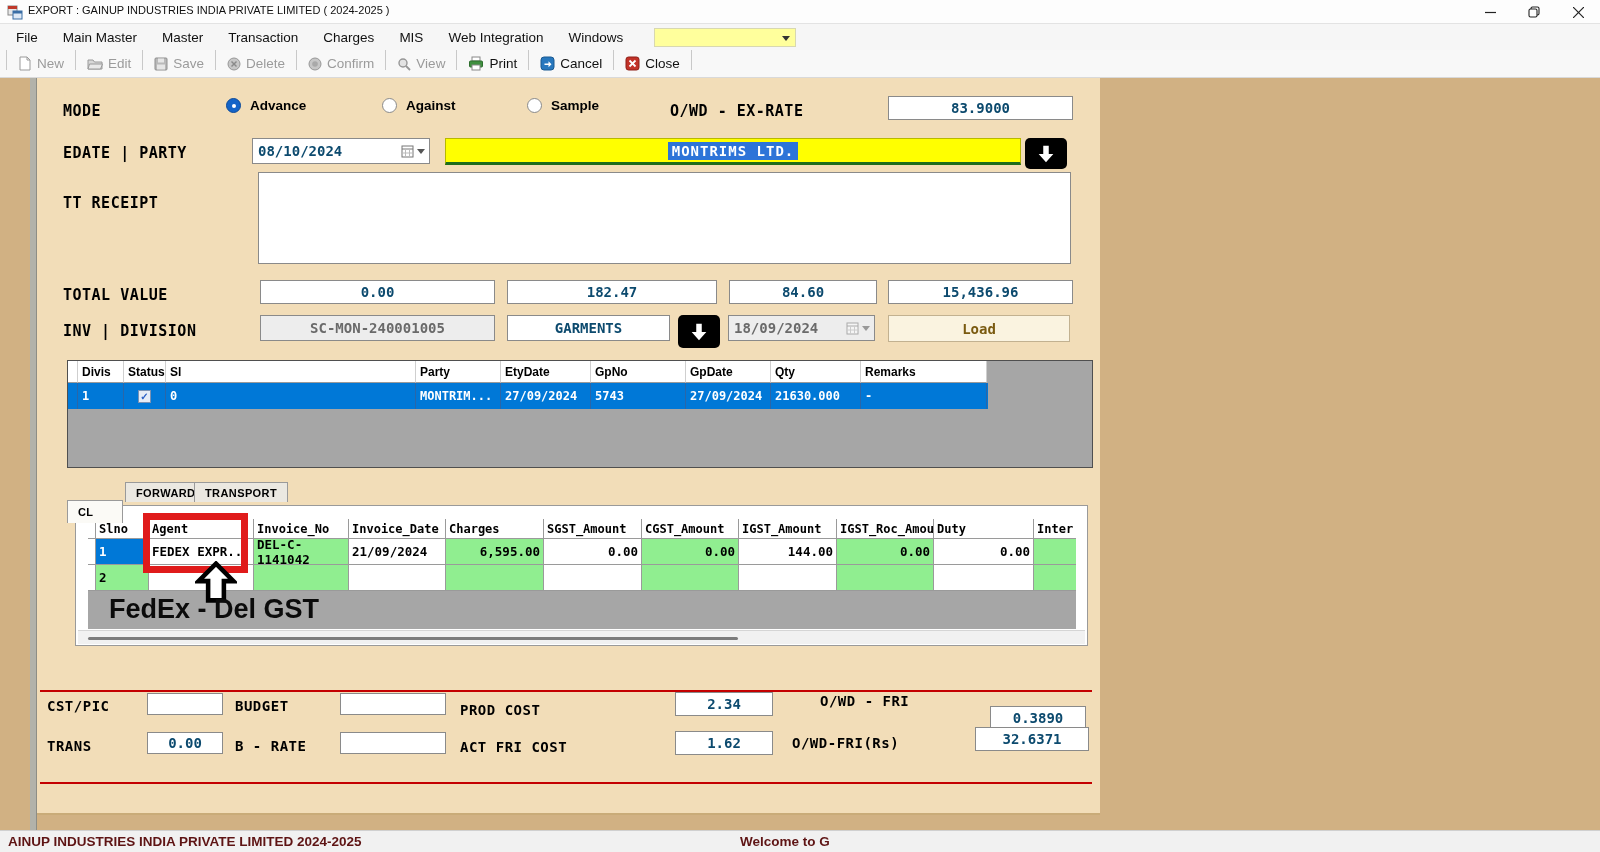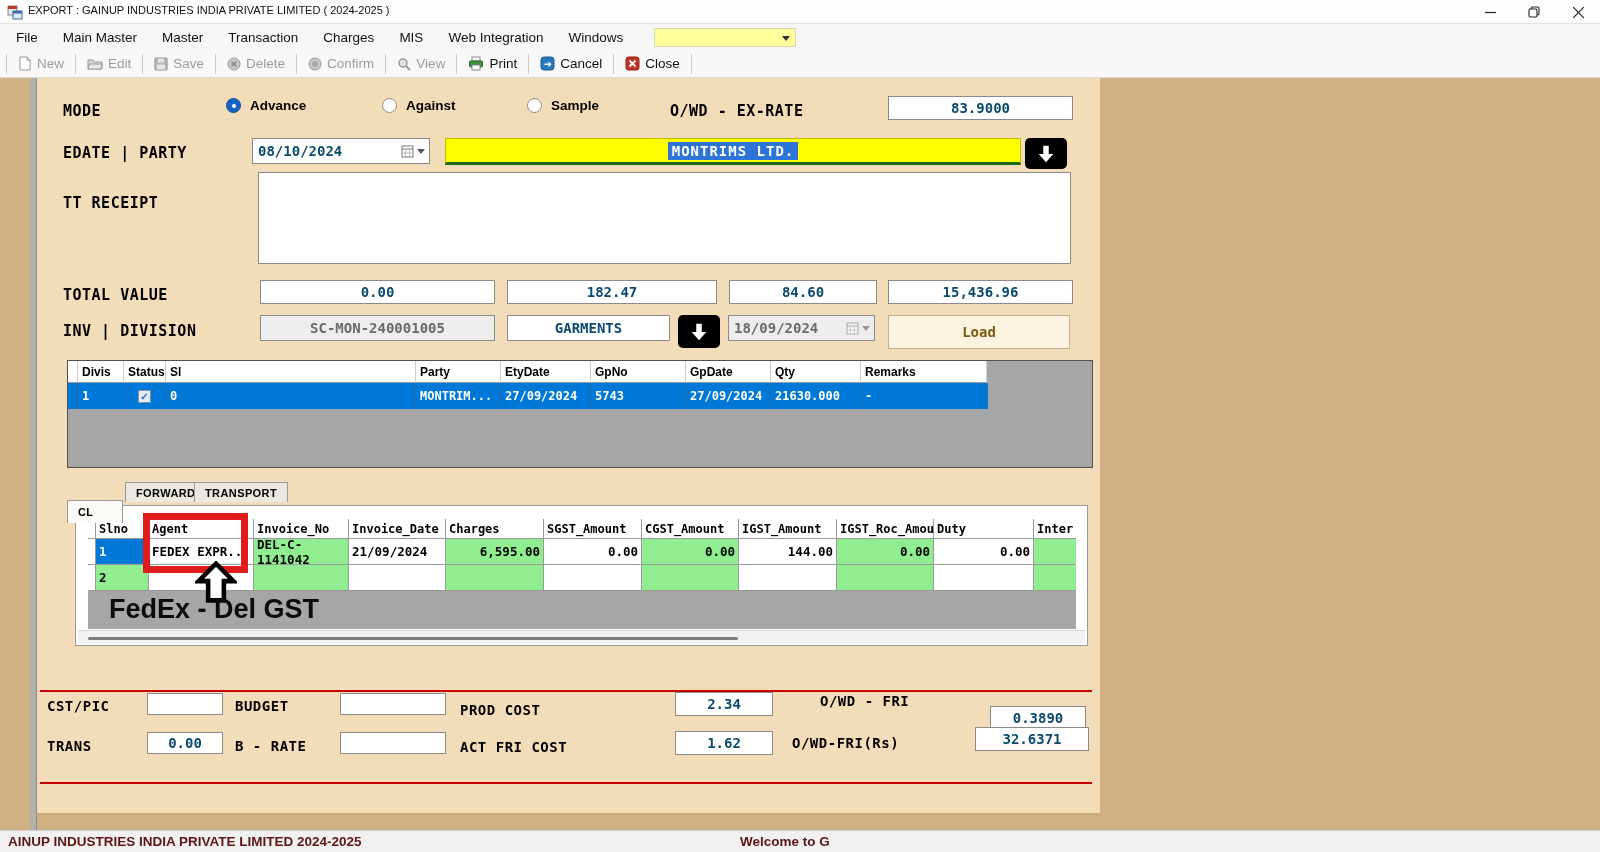--- a/index.html
+++ b/index.html
@@ -23,21 +23,21 @@
   .menu-item { font-size:13.5px; color:#111; margin-right:25px; white-space:nowrap; }
   .menu-combo { position:relative; width:142px; height:19px; background:#ffff9c;
                 border:1px solid #d8d8b0; margin-left:6px; }
   .menu-combo .dd { position:absolute; right:5px; top:7px; width:0; height:0;
                     border-left:4px solid transparent; border-right:4px solid transparent;
                     border-top:5px solid #333; }
 
   
   .toolbar { position:absolute; top:50px; left:0; width:100%; height:28px;
              background:#f8f8f8; border-bottom:1px solid #d9d9d9;
-             display:flex; align-items:center; padding-left:4px; }
+             display:flex; padding-left:4px; }
   .tbtn { display:flex; align-items:center; gap:5px; padding:3px 9px; font-size:13.5px;
           color:#111; white-space:nowrap; }
   .tbtn.disabled { color:#9b9b9b; }
   .tsep { width:1px; height:20px; background:#c9c9c9; margin:0 2px; }
 
   
   .content { position:absolute; top:78px; left:0; width:1600px; height:752px;
              background:#d1b183;margin-left:30px; }
   .left-strip { position:absolute; left:0; top:0; width:7px; height:752px;
                 background:#b2b2aa; border-right:1px solid #8d8d85; }
@@ -333,21 +333,21 @@
           <svg width="13" height="13">
               <rect x="1" y="1" width="11" height="11" fill="#f5f5f5" stroke="#aaa"></rect>
               <line x1="1" y1="4" x2="12" y2="4" stroke="#aaa"></line>
               <line x1="4.5" y1="4" x2="4.5" y2="12" stroke="#ccc"></line>
               <line x1="8.5" y1="4" x2="8.5" y2="12" stroke="#ccc"></line>
               <line x1="1" y1="8" x2="12" y2="8" stroke="#ccc"></line>
             </svg>
           <span class="dp-tri" style="border-top-color:#999;"></span>
         </span>
       </div>
-      <div class="loadbtn" style="left:851px; top:237px; width:182px; height:34px;">Load</div>
+      <div class="loadbtn" style="left:851px; top:237px; width:182px; height:27px;">Load</div>
 
       <div class="grid1">
         <div class="g1head">
           <div class="g1h w-stub"></div>
           <div class="g1h w-divis">Divis</div>
           <div class="g1h w-status">Status</div>
           <div class="g1h w-sl">Sl</div>
           <div class="g1h w-party">Party</div>
           <div class="g1h w-ety">EtyDate</div>
           <div class="g1h w-gpno">GpNo</div>

